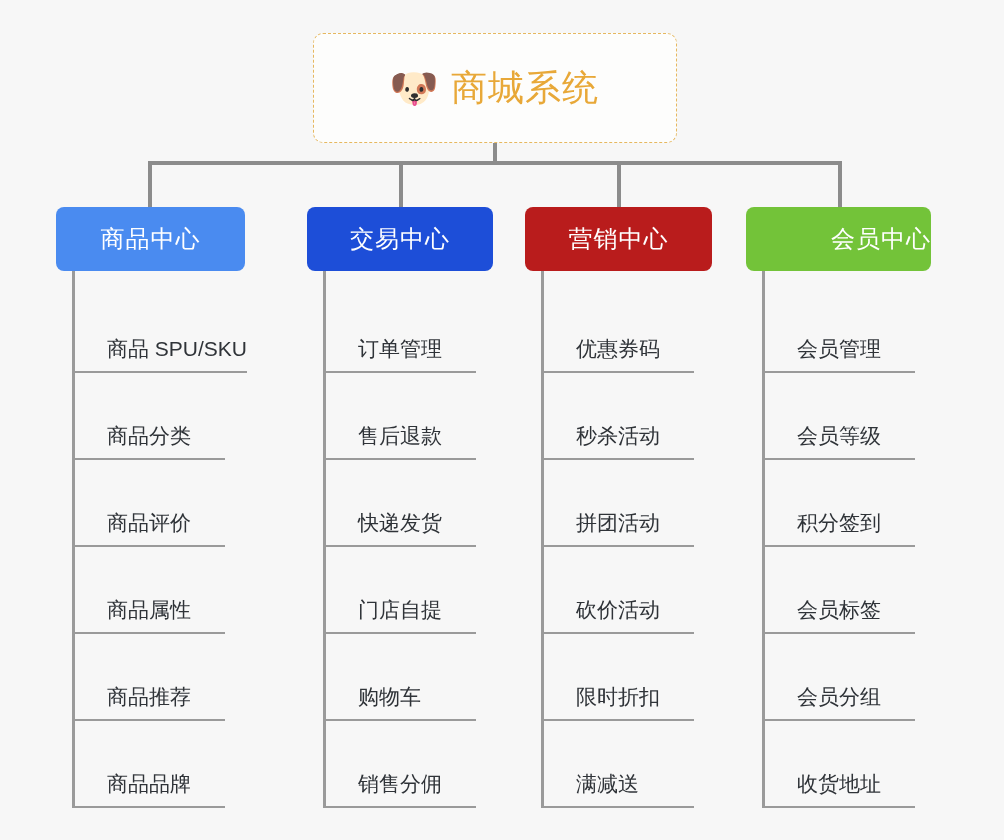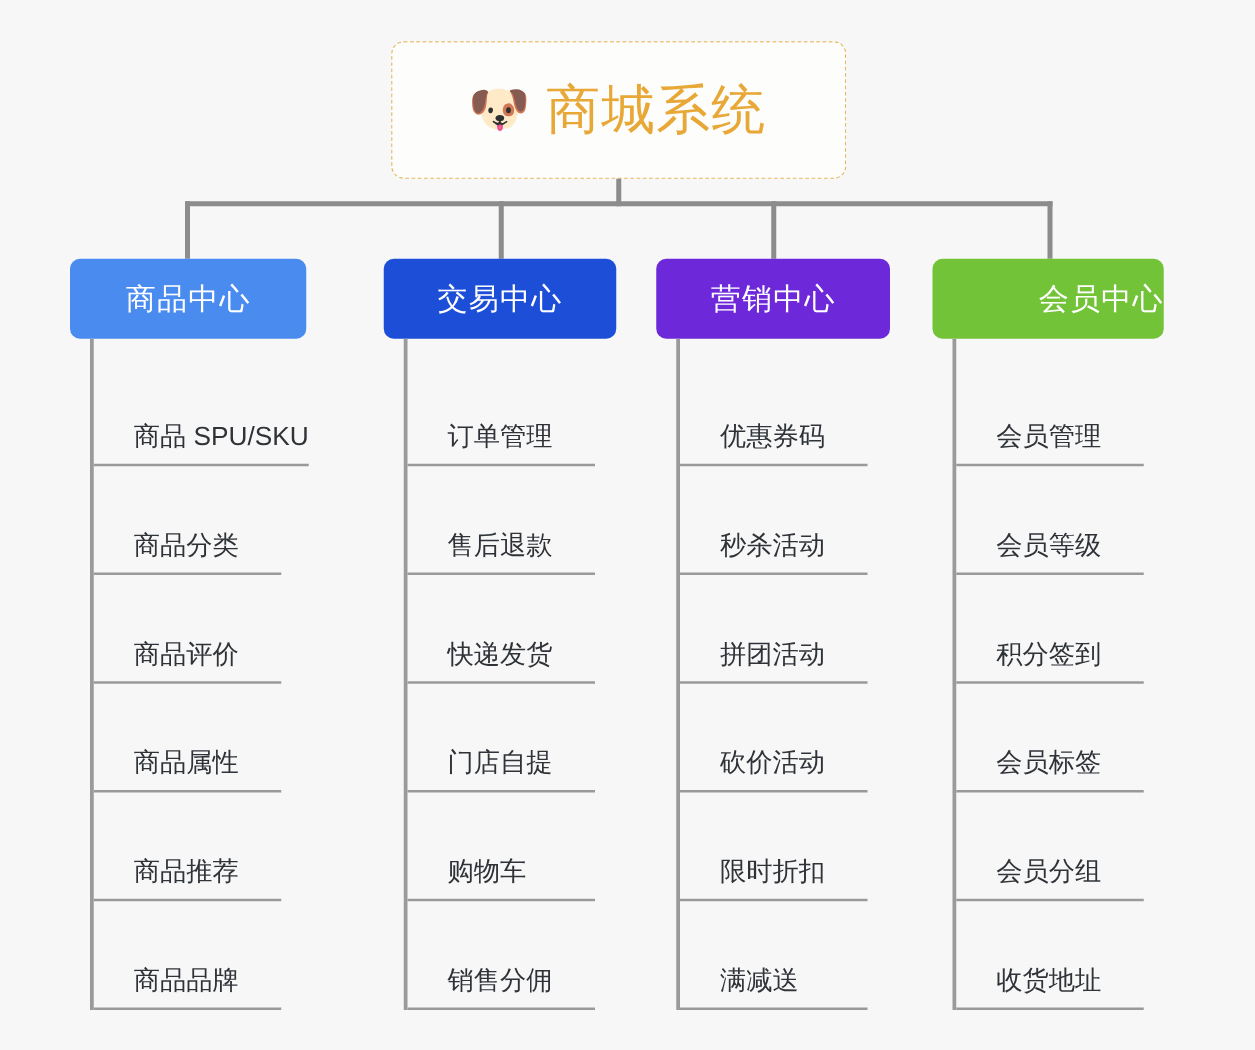--- a/index.html
+++ b/index.html
@@ -39,21 +39,21 @@
   .root-icon {
     font-size: 40px;
     line-height: 1;
     width: 46px;
     height: 46px;
     display: flex;
     align-items: center;
     justify-content: center;
   }
   .root-title {
-    font-size: 43px;
+    font-size: 36px;
     color: #e8a838;
     letter-spacing: 1px;
     white-space: nowrap;
   }
 
   
   .conn {
     position: absolute;
     background: #8c8c8c;
   }
@@ -196,21 +196,21 @@
       <div class="leaf-item">
         <span class="leaf-label">购物车</span>
       </div>
       <div class="leaf-item">
         <span class="leaf-label">销售分佣</span>
       </div>
     </div>
   </div>
 
   <div class="column c2">
-    <div class="cat-box" style="background:#6d28d9">
+    <div class="cat-box" style="background:#b91c1c">
       <span>营销中心</span>
     </div>
     <div class="leaf-list">
       <div class="leaf-item first">
         <span class="leaf-label">优惠券码</span>
       </div>
       <div class="leaf-item">
         <span class="leaf-label">秒杀活动</span>
       </div>
       <div class="leaf-item">

